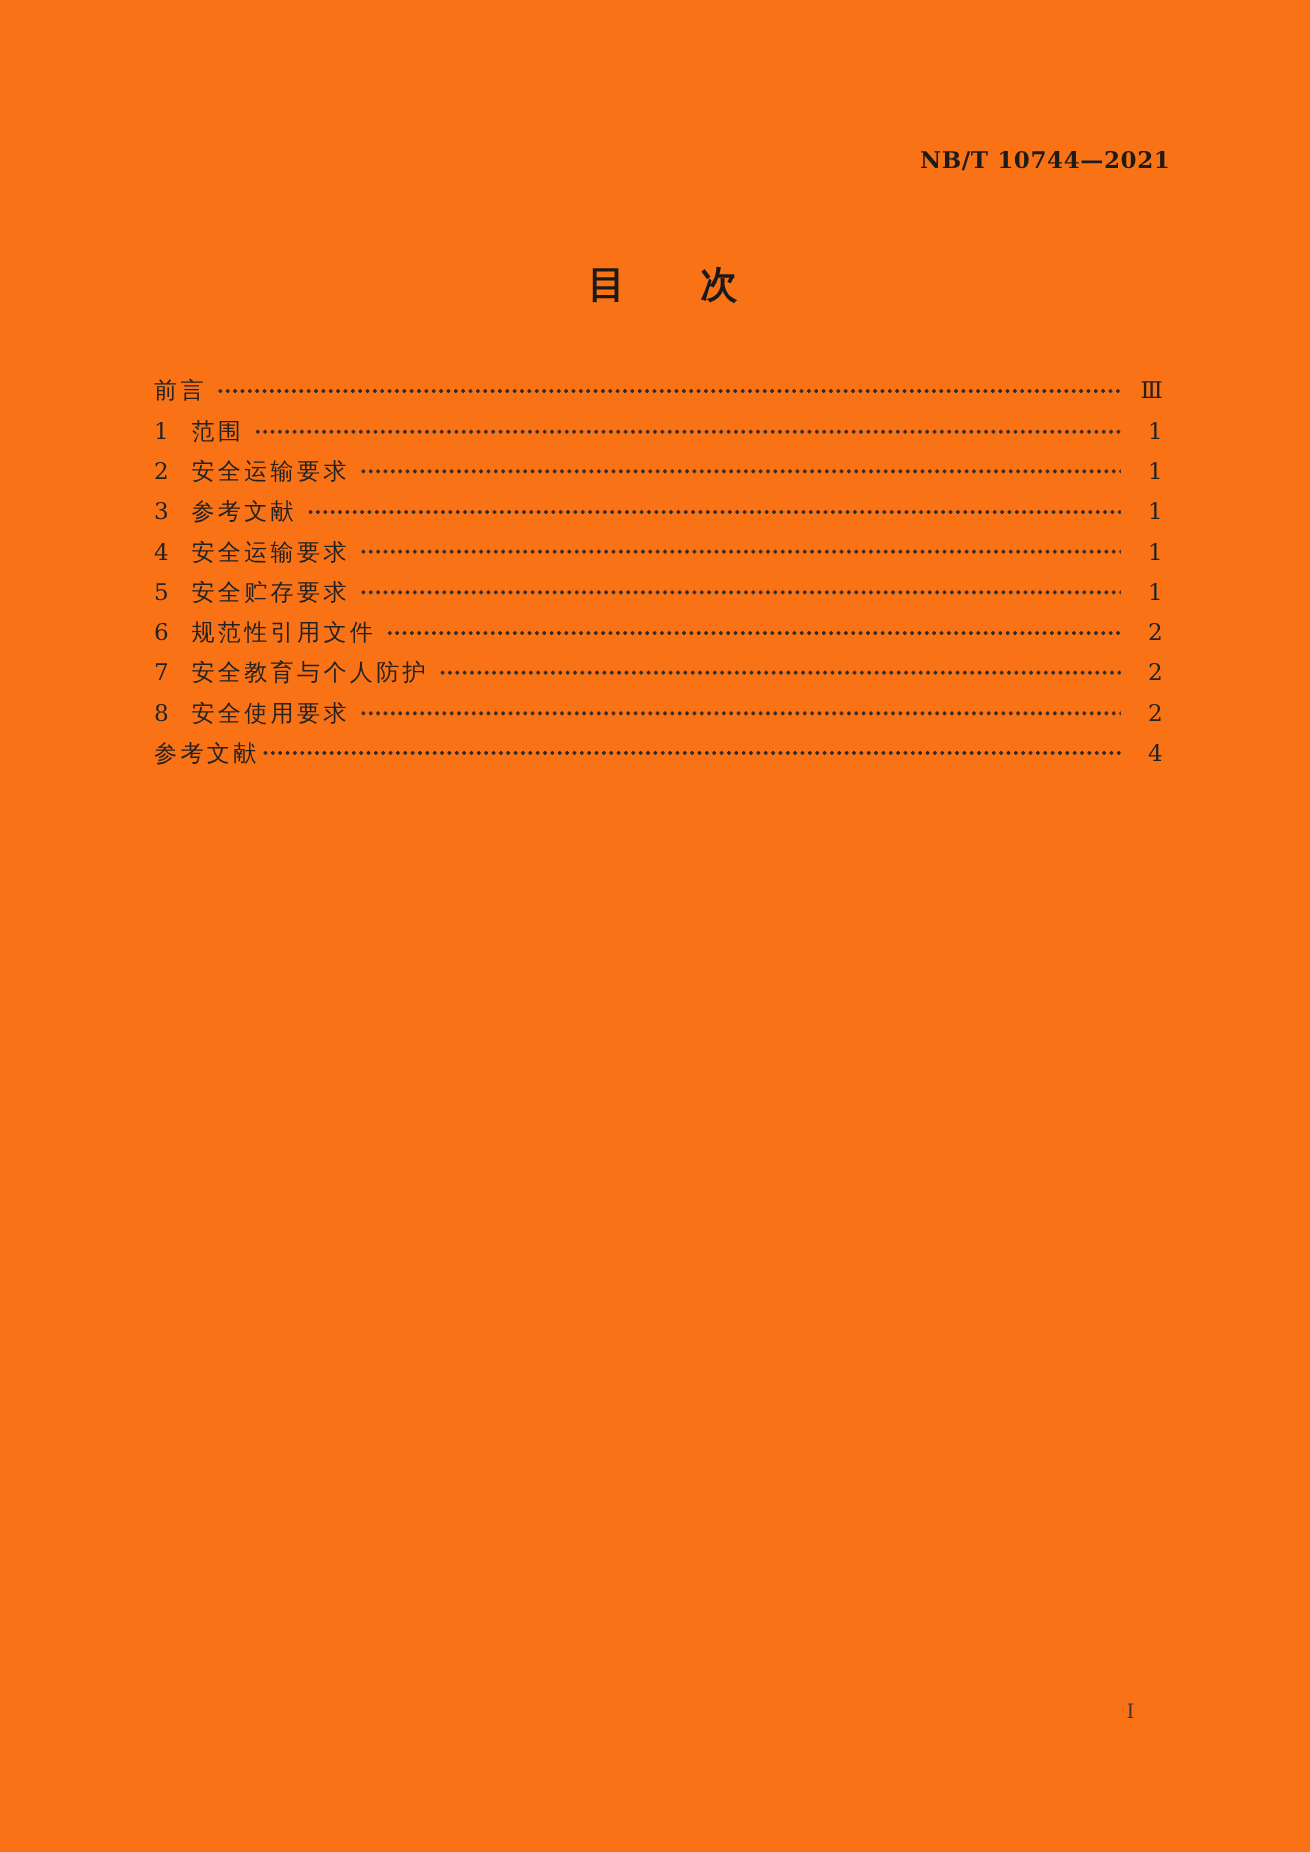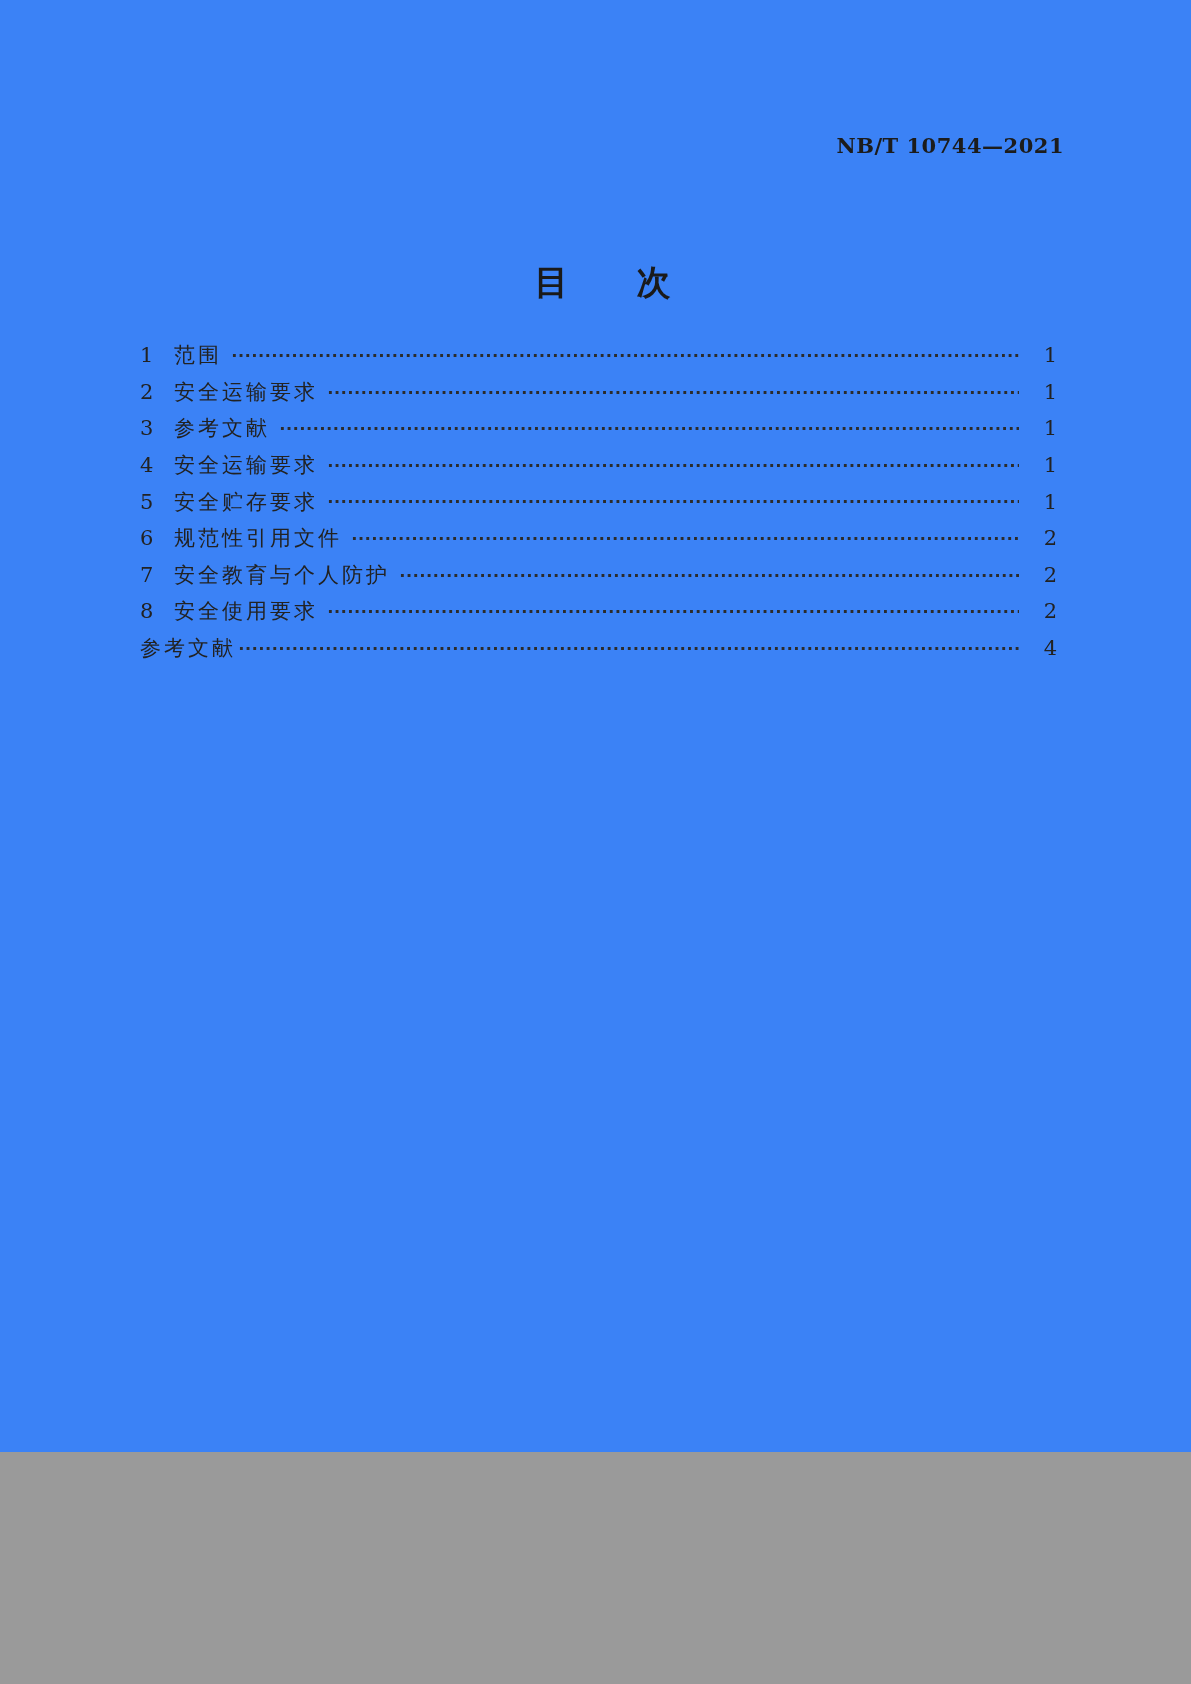--- a/index.html
+++ b/index.html
@@ -1,21 +1,21 @@
 <!DOCTYPE html>
 <html><head>
 <meta charset="utf-8">
 <style>
   html, body { margin: 0; padding: 0; background: #9a9a9a; }
   .page {
     position: relative;
     width: 1191px;
-    height: 1452px;
+    height: 1684px;
     margin: 0 auto;
-    background: #3b82f6;
+    background: #f97316;
     color: #212121;
     font-family: "DejaVu Serif", "Liberation Serif", serif;
     overflow: hidden;
   }
 
   
   .doc-code {
     position: absolute;
     top: 133px;
     right: 127px;
@@ -36,21 +36,20 @@
   }
   .doc-title span {
     display: inline-block;
     transform: translateX(7px);
     font-family: "DejaVu Sans", "Liberation Sans", sans-serif;
     font-size: 34px;
     font-weight: bold;
     color: #1a1a1a;
     white-space: pre;
     line-height: 36px;
-    margin-top: 23px;
   }
 
   
   .toc {
     position: absolute;
     top: 337px;
     left: 140px;
     width: 917px;
   }
   .toc-row {
@@ -103,20 +102,26 @@
 <div class="page">
 
   <div class="doc-code">NB/T 10744—2021</div>
 
   <div class="doc-title">
     <span>目　　次</span>
   </div>
 
   <div class="toc">
     <div class="toc-row">
+      <span class="toc-num"></span>
+      <span class="toc-label">前言</span>
+      <span class="leader"></span>
+      <span class="toc-page">Ⅲ</span>
+    </div>
+    <div class="toc-row">
       <span class="toc-num">1</span>
       <span class="toc-label">范围</span>
       <span class="leader"></span>
       <span class="toc-page">1</span>
     </div>
     <div class="toc-row">
       <span class="toc-num">2</span>
       <span class="toc-label">安全运输要求</span>
       <span class="leader"></span>
       <span class="toc-page">1</span>

